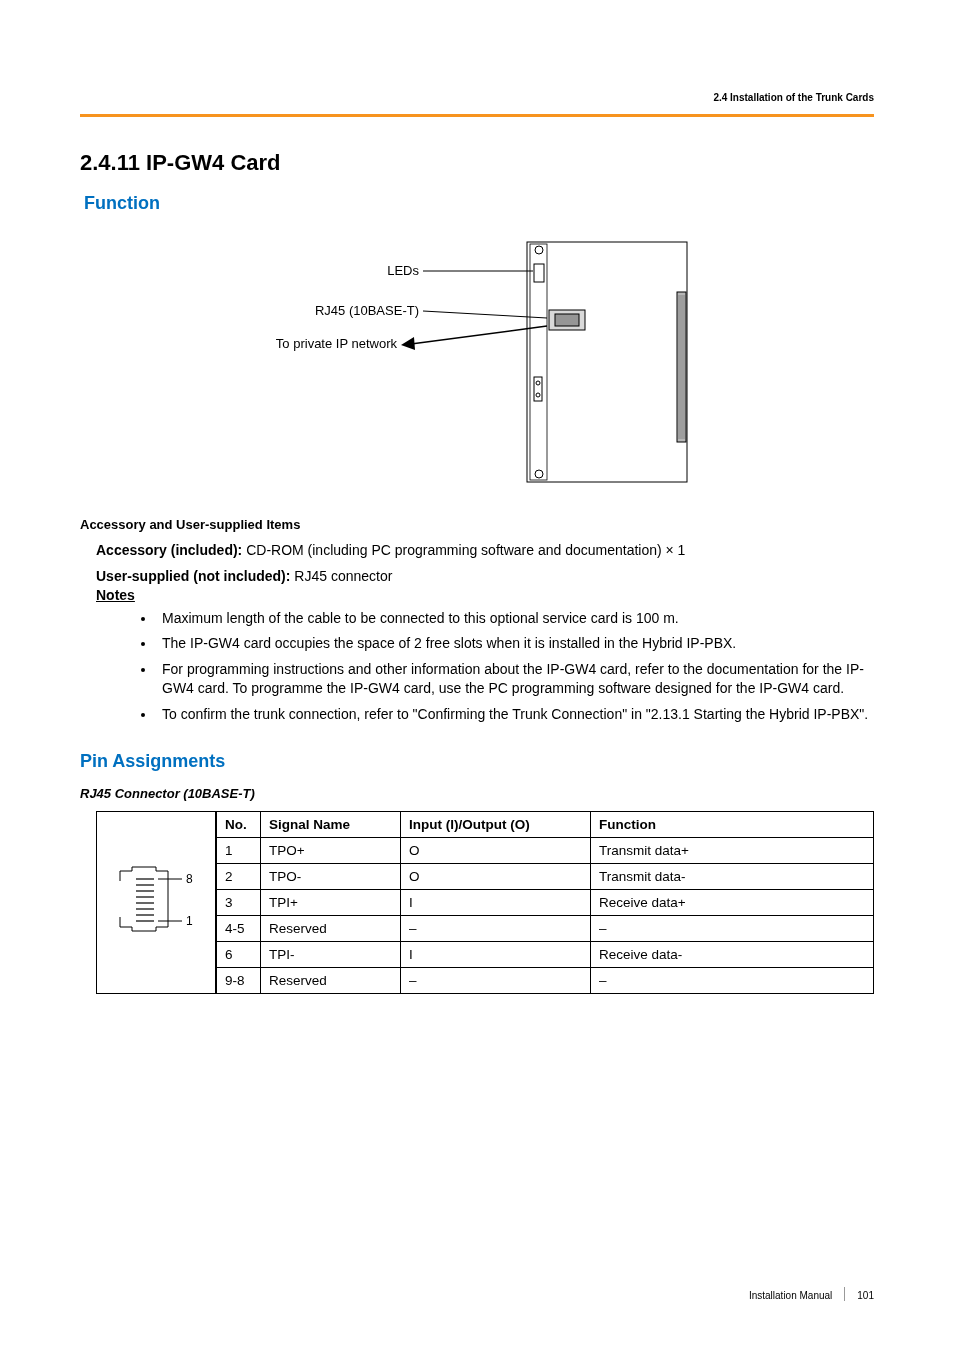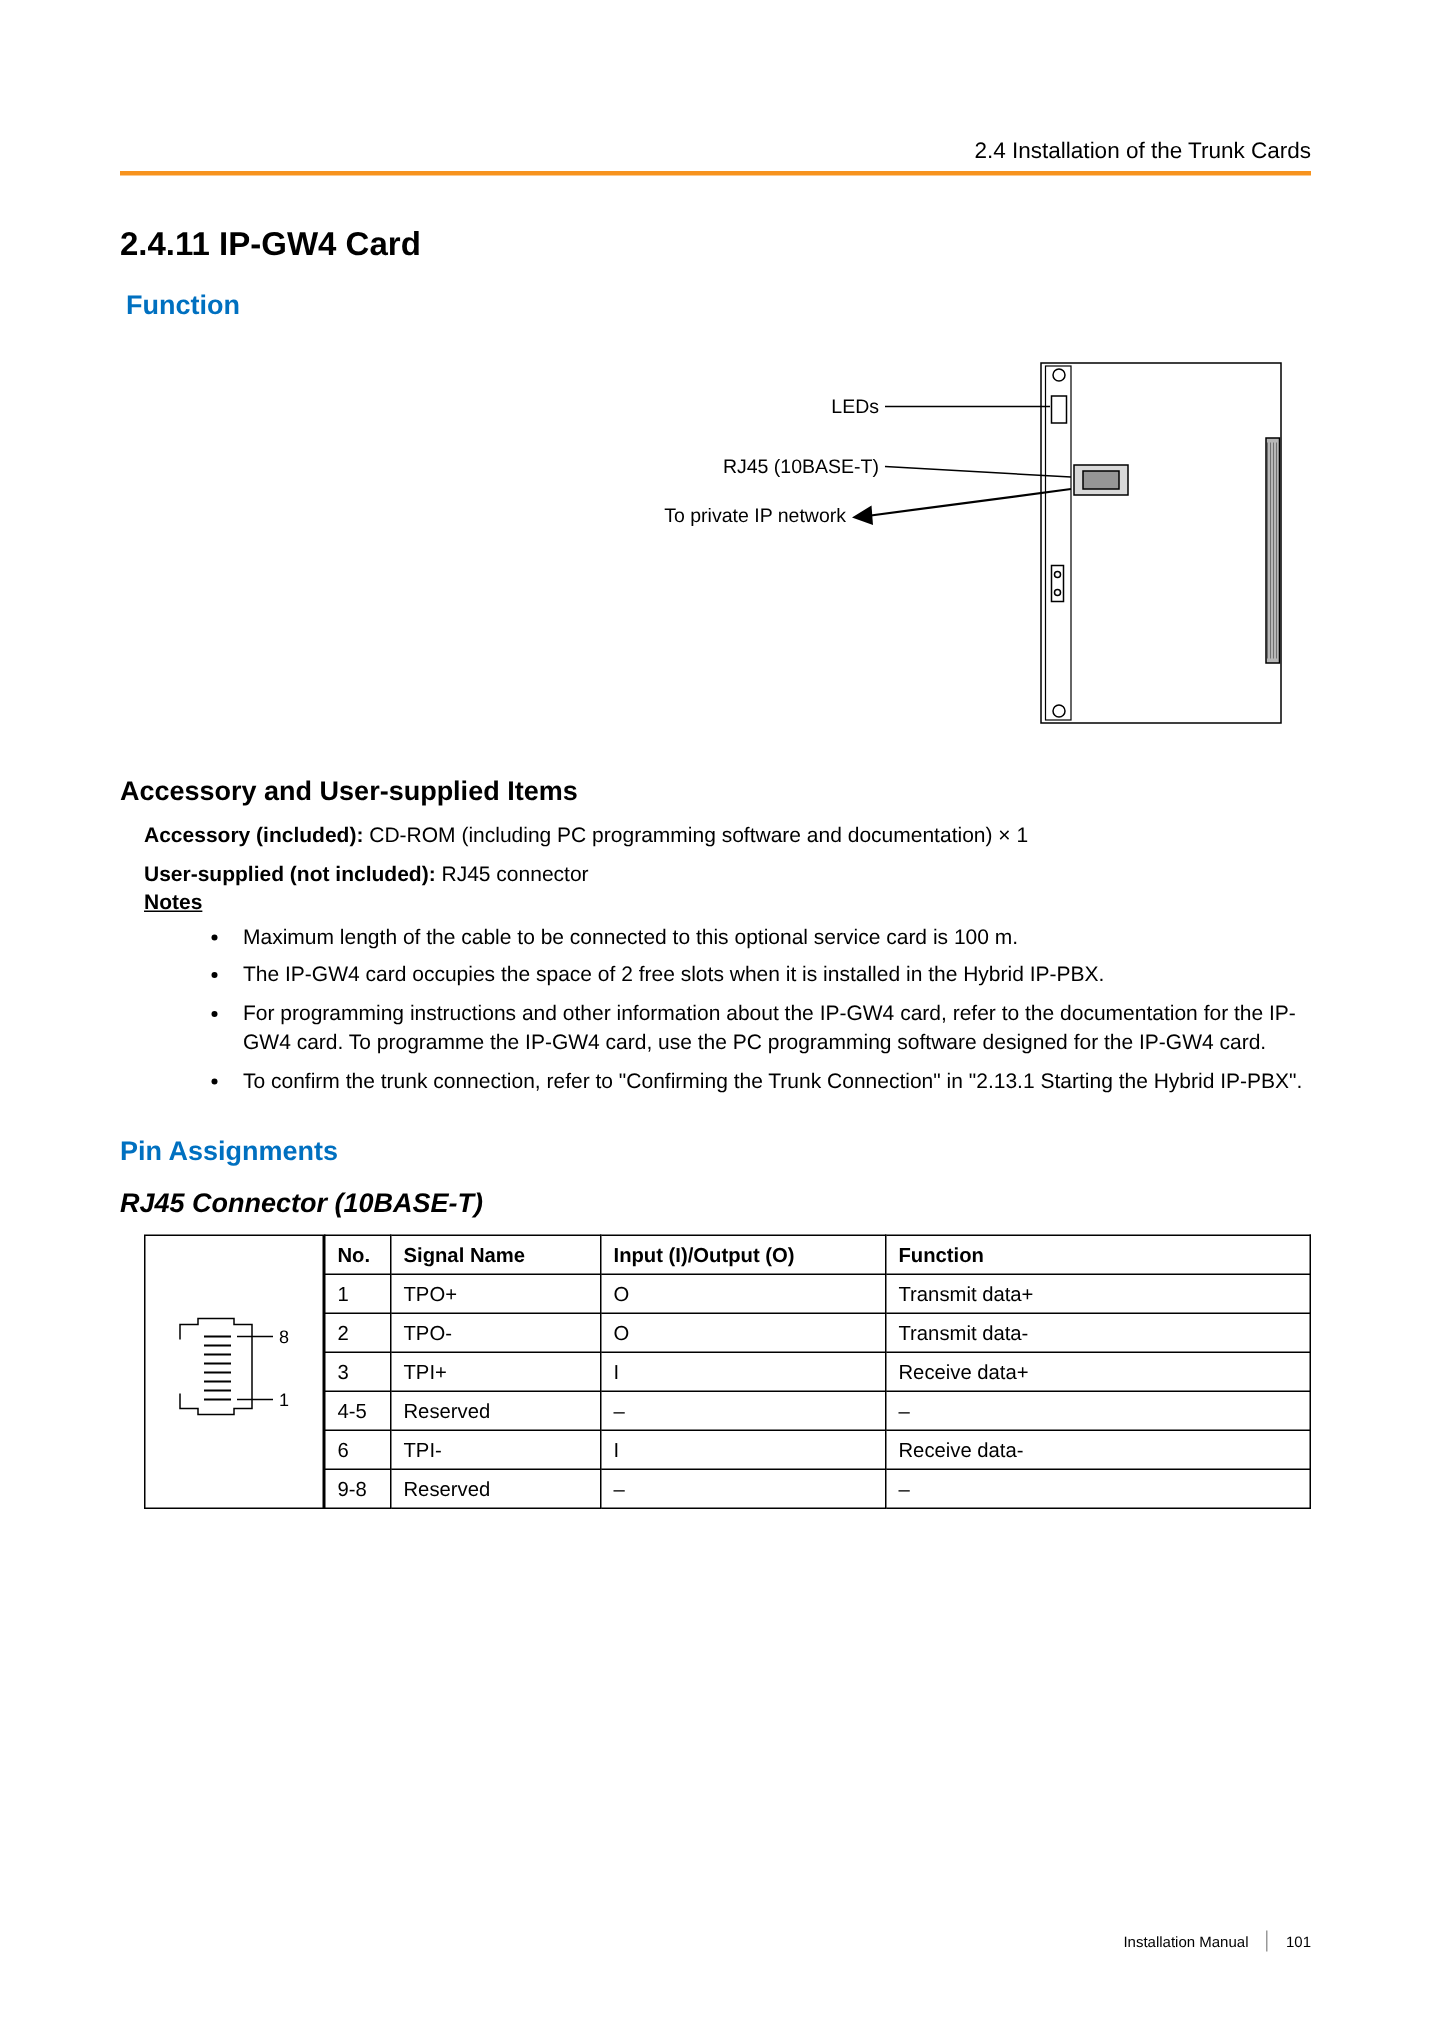--- a/index.html
+++ b/index.html
@@ -10,22 +10,22 @@
     background: #fff;
     width: 954px;
     height: 1351px;
     position: relative;
     padding: 90px 80px 40px 80px;
   }
   .header-right {
     position: absolute;
     top: 92px;
     right: 80px;
-    font-size: 15px;
-    font-weight: normal;
+    font-size: 10px;
+    font-weight: bold;
   }
   .orange-rule {
     position: absolute;
     top: 114px;
     left: 80px;
     right: 80px;
     height: 3px;
     background: #f7931e;
   }
   .content {
@@ -45,24 +45,24 @@
   }
   .body-indent {
     margin-left: 16px;
   }
   .body-indent p {
     line-height: 1.45;
   }
   .diagram-wrap {
     margin: 18px 0 20px 0;
     display: flex;
-    justify-content: flex-end;
+    justify-content: center;
   }
   h3.sub {
-    font-size: 18px;
+    font-size: 13px;
     font-weight: bold;
     margin-top: 20px;
     margin-bottom: 8px;
   }
   .notes-title {
     font-weight: bold;
     text-decoration: underline;
     margin-bottom: 6px;
     margin-left: 16px;
   }

